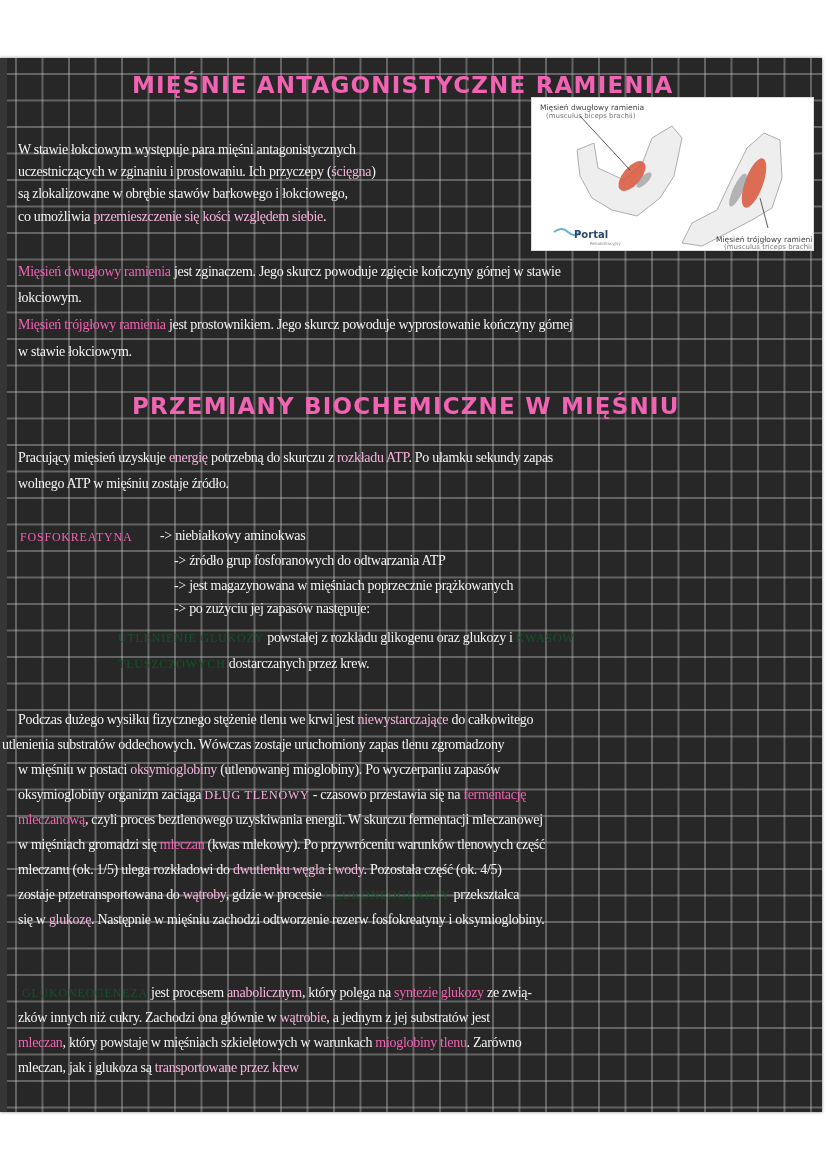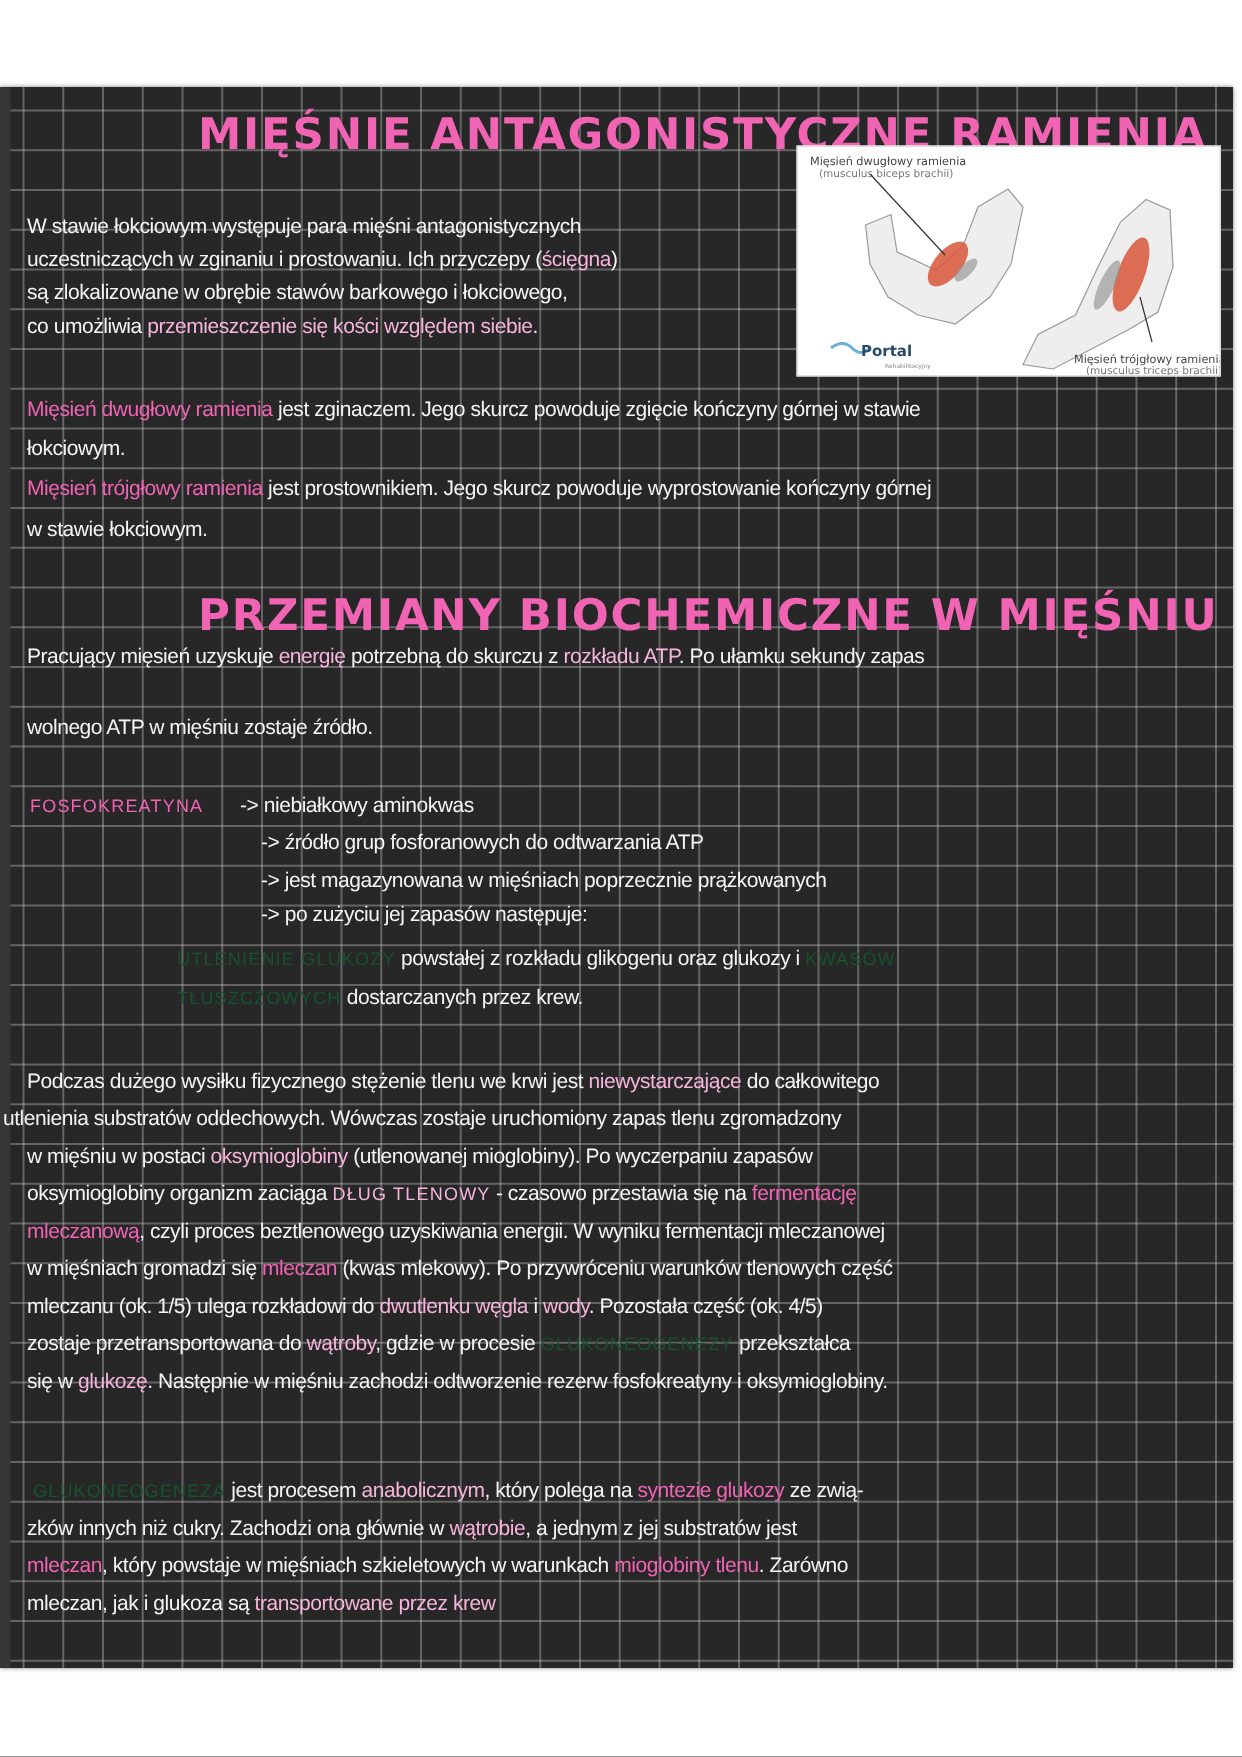--- a/index.html
+++ b/index.html
@@ -6,22 +6,22 @@
   body{width:828px;height:1171px;background:#ffffff;position:relative;overflow:hidden;font-family:"DejaVu Sans",sans-serif;}
   .page{position:absolute;left:0;top:58px;width:822px;height:1054px;background-color:#272727;
     background-image:
       linear-gradient(to right, rgba(200,200,200,0.38) 1.5px, transparent 1.5px),
       linear-gradient(to bottom, rgba(200,200,200,0.38) 1.5px, transparent 1.5px);
     background-size:26.5px 26.5px;
     background-position:15px 15px;
     box-shadow:0 0 3px rgba(0,0,0,0.5);
   }
   .page .edge{position:absolute;left:0;top:0;width:7px;height:100%;background:#363636;}
-  .t{position:absolute;white-space:nowrap;color:#f4f4f4;font-family:Liberation Sans, sans-serif;font-size:14px;letter-spacing:-0.3px;line-height:20px;}
-  .h{position:absolute;white-space:nowrap;color:#f163b3;font-family:"DejaVu Sans",sans-serif;font-weight:bold;font-size:29px;letter-spacing:1.2px;}
+  .t{position:absolute;white-space:nowrap;color:#f4f4f4;font-family:Liberation Serif, serif;font-size:14px;letter-spacing:-0.3px;line-height:20px;}
+  .h{position:absolute;white-space:nowrap;color:#f163b3;font-family:"DejaVu Sans",sans-serif;font-weight:bold;font-size:23px;letter-spacing:1.2px;}
   .pk{color:#f163b3;}
   .lp{color:#f6b4dc;}
   .mg{color:#14532d;}
   .caps{font-size:12px;letter-spacing:0.8px;}
   .figure{position:absolute;left:531px;top:97px;width:281px;height:152px;background:#ffffff;border:1px solid #ddd;overflow:hidden;}
   .figcap{position:absolute;font-size:7px;color:#444;line-height:8px;white-space:nowrap;}
   .portal{position:absolute;left:42px;top:131px;font-size:10px;font-weight:bold;color:#2a4a6a;}
   .portal-sub{position:absolute;left:58px;top:143px;font-size:4px;color:#888;}
 </style>
 </head>
@@ -64,36 +64,36 @@
   <div class="figcap" style="left:192px;top:145px;color:#777;">(musculus triceps brachii)</div>
 </div>
 
 <div class="t" style="left:18px;top:262px;"><span class="pk">Mięsień dwugłowy ramienia</span><span> jest zginaczem. Jego skurcz powoduje zgięcie kończyny górnej w stawie</span></div>
 <div class="t" style="left:18px;top:288px;"><span>łokciowym.</span></div>
 <div class="t" style="left:18px;top:315px;"><span class="pk">Mięsień trójgłowy ramienia</span><span> jest prostownikiem. Jego skurcz powoduje wyprostowanie kończyny górnej</span></div>
 <div class="t" style="left:18px;top:342px;"><span>w stawie łokciowym.</span></div>
 
 <div class="h" style="left:132px;top:393px;">PRZEMIANY BIOCHEMICZNE W MIĘŚNIU</div>
 
-<div class="t" style="left:18px;top:427px;"><span>Pracujący mięsień uzyskuje </span><span class="lp">energię</span><span> potrzebną do skurczu z </span><span class="lp">rozkładu ATP</span><span>. Po ułamku sekundy zapas</span></div>
+<div class="t" style="left:18px;top:448px;"><span>Pracujący mięsień uzyskuje </span><span class="lp">energię</span><span> potrzebną do skurczu z </span><span class="lp">rozkładu ATP</span><span>. Po ułamku sekundy zapas</span></div>
 <div class="t" style="left:18px;top:474px;"><span>wolnego ATP w mięśniu zostaje źródło.</span></div>
 
 <div class="t pk caps" style="left:20px;top:527px;">FOSFOKREATYNA</div>
 <div class="t" style="left:160px;top:526px;">-&gt; niebiałkowy aminokwas</div>
 <div class="t" style="left:174px;top:551px;">-&gt; źródło grup fosforanowych do odtwarzania ATP</div>
 <div class="t" style="left:174px;top:576px;">-&gt; jest magazynowana w mięśniach poprzecznie prążkowanych</div>
 <div class="t" style="left:174px;top:599px;">-&gt; po zużyciu jej zapasów następuje:</div>
 <div class="t" style="left:118px;top:628px;"><span class="mg caps">UTLENIENIE GLUKOZY</span><span> powstałej z rozkładu glikogenu oraz glukozy i </span><span class="mg caps">KWASÓW</span></div>
 <div class="t" style="left:118px;top:654px;"><span class="mg caps">TŁUSZCZOWYCH</span><span> dostarczanych przez krew.</span></div>
 
 <div class="t" style="left:18px;top:710px;"><span>Podczas dużego wysiłku fizycznego stężenie tlenu we krwi jest </span><span class="lp">niewystarczające</span><span> do całkowitego</span></div>
 <div class="t" style="left:2px;top:735px;"><span>utlenienia substratów oddechowych. Wówczas zostaje uruchomiony zapas tlenu zgromadzony</span></div>
 <div class="t" style="left:18px;top:760px;"><span>w mięśniu w postaci </span><span class="lp">oksymioglobiny</span><span> (utlenowanej mioglobiny). Po wyczerpaniu zapasów</span></div>
 <div class="t" style="left:18px;top:785px;"><span>oksymioglobiny organizm zaciąga </span><span class="lp caps">DŁUG TLENOWY</span><span> - czasowo przestawia się na </span><span class="pk">fermentację</span></div>
-<div class="t" style="left:18px;top:810px;"><span class="pk">mleczanową</span><span>, czyli proces beztlenowego uzyskiwania energii. W wyniku fermentacji mleczanowej</span></div>
+<div class="t" style="left:18px;top:810px;"><span class="pk">mleczanową</span><span>, czyli proces beztlenowego uzyskiwania energii. W skurczu fermentacji mleczanowej</span></div>
 <div class="t" style="left:18px;top:835px;"><span>w mięśniach gromadzi się </span><span class="pk">mleczan</span><span> (kwas mlekowy). Po przywróceniu warunków tlenowych część</span></div>
 <div class="t" style="left:18px;top:860px;"><span>mleczanu (ok. 1/5) ulega rozkładowi do </span><span class="lp">dwutlenku węgla</span><span> i </span><span class="lp">wody</span><span>. Pozostała część (ok. 4/5)</span></div>
 <div class="t" style="left:18px;top:885px;"><span>zostaje przetransportowana do </span><span class="lp">wątroby</span><span>, gdzie w procesie </span><span class="mg caps">GLUKONEOGENEZY</span><span> przekształca</span></div>
 <div class="t" style="left:18px;top:910px;"><span>się w </span><span class="lp">glukozę</span><span>. Następnie w mięśniu zachodzi odtworzenie rezerw fosfokreatyny i oksymioglobiny.</span></div>
 
 <div class="t" style="left:22px;top:983px;"><span class="mg caps">GLUKONEOGENEZA</span><span> jest procesem </span><span class="lp">anabolicznym</span><span>, który polega na </span><span class="pk">syntezie glukozy</span><span> ze zwią-</span></div>
 <div class="t" style="left:18px;top:1008px;"><span>zków innych niż cukry. Zachodzi ona głównie w </span><span class="lp">wątrobie</span><span>, a jednym z jej substratów jest</span></div>
 <div class="t" style="left:18px;top:1033px;"><span class="pk">mleczan</span><span>, który powstaje w mięśniach szkieletowych w warunkach </span><span class="pk">mioglobiny tlenu</span><span>. Zarówno</span></div>
 <div class="t" style="left:18px;top:1058px;"><span>mleczan, jak i glukoza są </span><span class="lp">transportowane przez krew</span></div>
 

